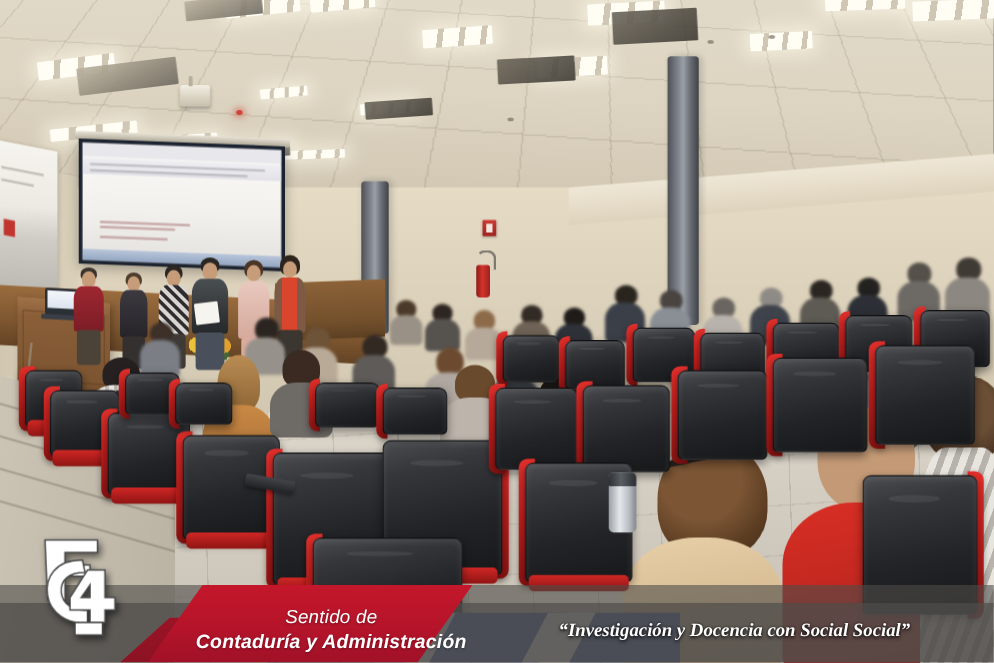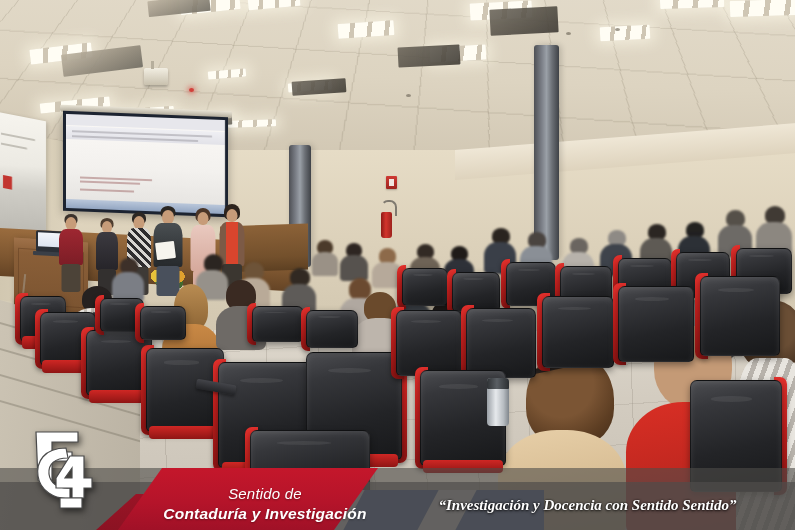--- a/index.html
+++ b/index.html
@@ -706,24 +706,24 @@
       <div class="bl" style="left:252px;top:0;width:90px;height:40px;transform:skewX(-28deg);"></div>
     </div>
 
     <div class="banner-grey-top"></div>
     <div class="banner-grey"></div>
     <div class="banner-red-2"></div>
     <div class="banner-red"></div>
 
     <div class="banner-text">
       <div class="l1">Sentido de</div>
-      <div class="l2">Contaduría y Investigación</div>
-    </div>
-
-    <div class="tagline">“Investigación y Docencia con Sentido Sentido”</div>
+      <div class="l2">Contaduría y Administración</div>
+    </div>
+
+    <div class="tagline">“Investigación y Docencia con Social Social”</div>
 
     <svg class="logo" viewBox="0 0 72 86" xmlns="http://www.w3.org/2000/svg">
       <g fill="#ffffff" stroke="#4a4a4a" stroke-width="1.2">
 
         <path d="M10 4 L52 4 L52 14 L26 14 L26 24 L46 24 L46 33 L26 33 L26 52 L12 52 Z"></path>
 
         <path d="M40 20 C18 20 10 34 12 48 C14 62 28 72 44 70 L44 60 C32 61 24 55 23 46 C22 36 29 30 42 30 Z"></path>
 
         <path d="M44 28 L58 28 L58 50 L66 50 L66 60 L58 60 L58 70 L46 70 L46 60 L30 60 L30 50 Z M46 40 L39 50 L46 50 Z"></path>
 

